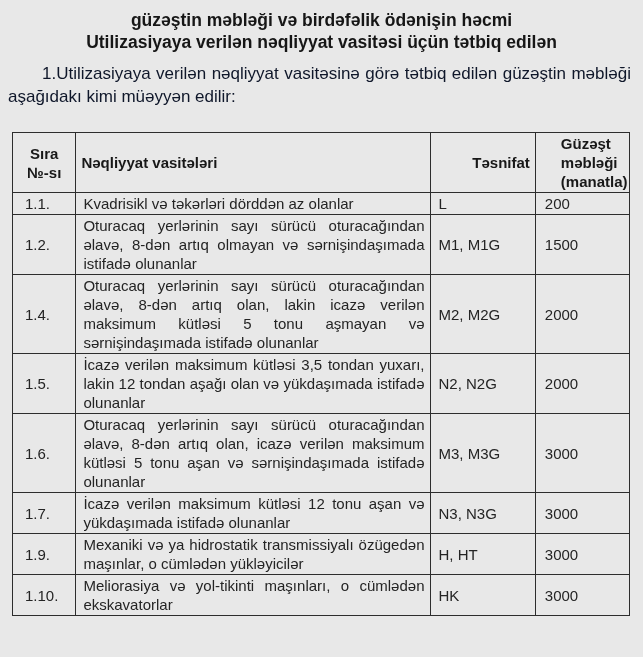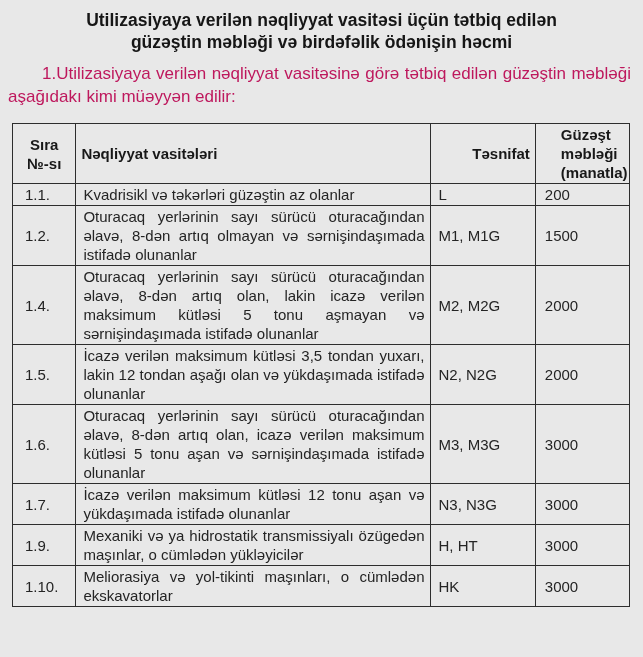--- a/index.html
+++ b/index.html
@@ -20,22 +20,22 @@
     line-height: 22px;
     text-align: center;
     margin-top: 9px;
     color: #161616;
   }
   .intro-paragraph {
     font-size: 17px;
     line-height: 23px;
     text-align: justify;
     text-indent: 34px;
-    margin: 9px 12px 15px 8px;
-    color: #be185d;
+    margin: 9px 12px 24px 8px;
+    color: #0f172a;
   }
   table.tariff-table {
     border-collapse: collapse;
     table-layout: fixed;
     margin-left: 12px;
     width: 618px;
     background: #e8e8e8;
   }
   .tariff-table th,
   .tariff-table td {
@@ -61,22 +61,22 @@
   th.head-amount { padding-left: 25px; vertical-align: middle; }
   td.cell-no { padding-left: 12px; }
   td.cell-desc { text-align: justify; padding-left: 7px; padding-right: 6px; }
   td.cell-cls { padding-left: 7px; }
   td.cell-amount { padding-left: 9px; }
 </style>
 </head>
 <body>
 
 <div class="doc-title">
+  <div>güzəştin məbləği və birdəfəlik ödənişin həcmi</div>
   <div>Utilizasiyaya verilən nəqliyyat vasitəsi üçün tətbiq edilən</div>
-  <div>güzəştin məbləği və birdəfəlik ödənişin həcmi</div>
 </div>
 
 <p class="intro-paragraph">1.Utilizasiyaya verilən nəqliyyat vasitəsinə görə tətbiq edilən güzəştin məbləği aşağıdakı kimi müəyyən edilir:</p>
 
 <table class="tariff-table">
   <colgroup>
     <col class="col-no">
       <col class="col-desc">
       <col class="col-cls">
       <col class="col-amount">
@@ -85,21 +85,21 @@
     <tr>
       <th class="head-no">Sıra №-sı</th>
       <th>Nəqliyyat vasitələri</th>
       <th class="head-cls">Təsnifat</th>
       <th class="head-amount">Güzəşt məbləği (manatla)</th>
     </tr>
   </thead>
   <tbody>
     <tr>
       <td class="cell-no">1.1.</td>
-      <td class="cell-desc">Kvadrisikl və təkərləri güzəştin az olanlar</td>
+      <td class="cell-desc">Kvadrisikl və təkərləri dörddən az olanlar</td>
       <td class="cell-cls">L</td>
       <td class="cell-amount">200</td>
     </tr>
     <tr>
       <td class="cell-no">1.2.</td>
       <td class="cell-desc">Oturacaq yerlərinin sayı sürücü oturacağından əlavə, 8-dən artıq olmayan və sərnişindaşımada istifadə olunanlar</td>
       <td class="cell-cls">M1, M1G</td>
       <td class="cell-amount">1500</td>
     </tr>
     <tr>

